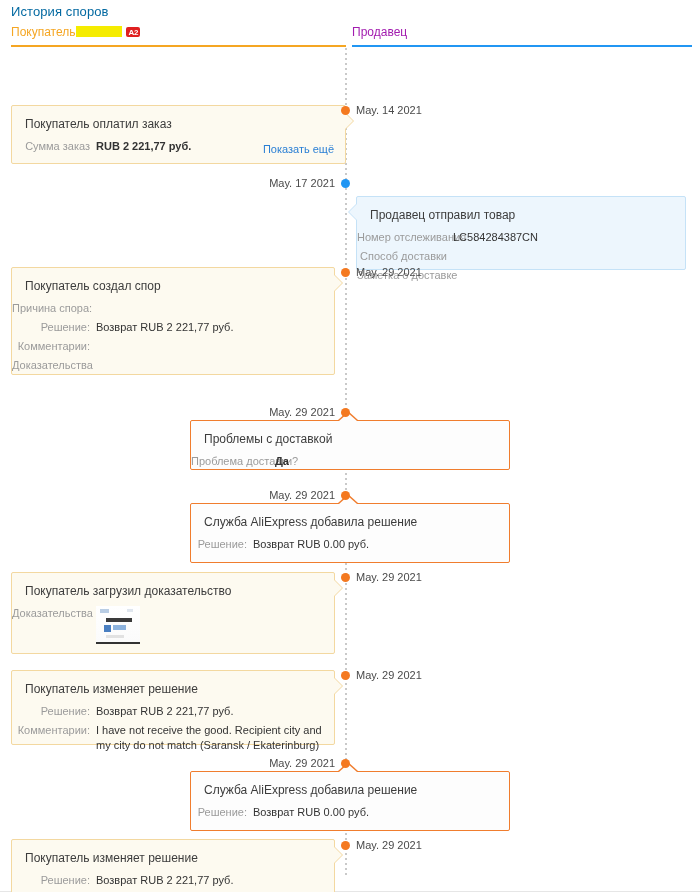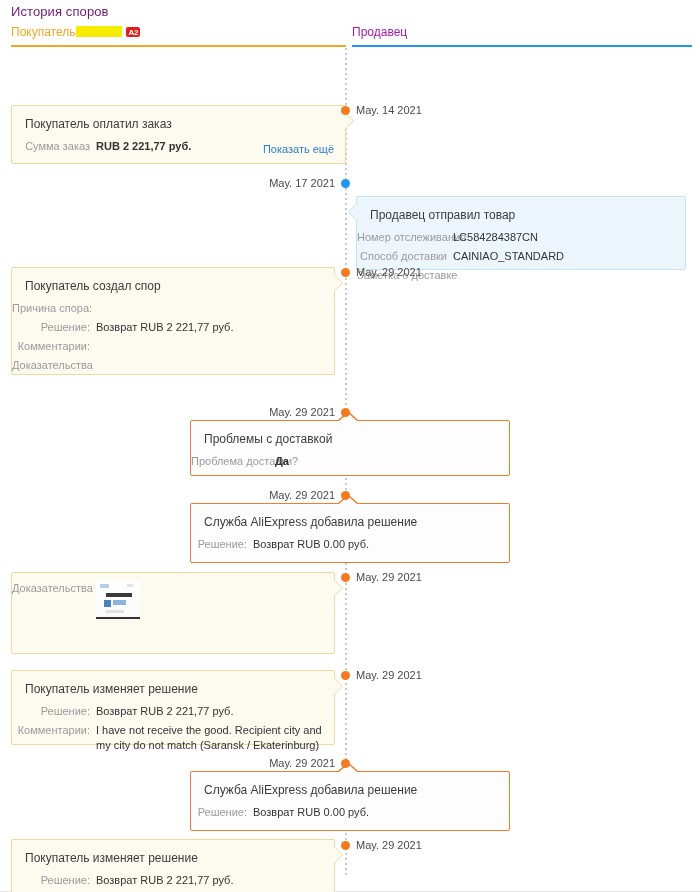--- a/index.html
+++ b/index.html
@@ -15,21 +15,21 @@
     position: relative;
     background: #ffffff;
     border-bottom: 1px solid #e6e6e6;
     padding: 0;
   }
 
   
   .hdr { position: relative; height: 48px; }
   .hdr-title {
     position: absolute; left: 11px; top: 4px;
-    font-size: 13px; color: #701a75; letter-spacing: .1px;
+    font-size: 13px; color: #0369a1; letter-spacing: .1px;
   }
   .hdr-cols { position: absolute; left: 0; top: 22px; width: 700px; height: 26px; }
   .col-buyer {
     position: absolute; left: 11px; top: 0; width: 335px;
     border-bottom: 2px solid #f5a623;
     height: 25px;
   }
   .col-seller {
     position: absolute; left: 352px; top: 0; width: 340px;
     border-bottom: 2px solid #2196f3;
@@ -250,21 +250,20 @@
       <div class="date left" style="top: 129px;">May. 17 2021</div>
       <div class="card seller" style="top: 148px; height: 74px; width: 330px;">
         <div class="card-title">Продавец отправил товар</div>
         <div class="fields">
           <div class="field">
             <div class="f-label" style="width: 96px;">Номер отслеживания</div>
             <div class="f-value">LC584284387CN</div>
           </div>
           <div class="field">
             <div class="f-label" style="width: 96px;">Способ доставки</div>
-            <div class="f-value">CAINIAO_STANDARD</div>
           </div>
           <div class="field">
             <div class="f-label" style="width: 96px;">Заметка о доставке</div>
             <div class="f-value"></div>
           </div>
         </div>
       </div>
       <div class="dot orange" style="top: 220px;"></div>
       <div class="date right" style="top: 218px;">May. 29 2021</div>
       <div class="card buyer" style="top: 219px; height: 108px; width: 324px;">
@@ -281,21 +280,21 @@
             <div class="f-label" style="width: 84px;">Комментарии:</div>
           </div>
           <div class="field">
             <div class="f-label" style="width: 84px;">Доказательства</div>
             <div class="f-value"></div>
           </div>
         </div>
       </div>
       <div class="dot orange" style="top: 360px;"></div>
       <div class="date center-left" style="top: 358px;">May. 29 2021</div>
-      <div class="card platform" style="top: 372px; height: 56px;">
+      <div class="card platform" style="top: 372px; height: 50px;">
         <div class="card-title">Проблемы с доставкой</div>
         <div class="fields">
           <div class="field">
             <div class="f-label" style="width: 84px;">Проблема доставки?</div>
             <div class="f-value bold">Да</div>
           </div>
         </div>
       </div>
       <div class="dot orange" style="top: 443px;"></div>
       <div class="date center-left" style="top: 441px;">May. 29 2021</div>
@@ -304,20 +303,21 @@
         <div class="fields">
           <div class="field">
             <div class="f-label" style="width: 62px;">Решение:</div>
             <div class="f-value">Возврат RUB 0.00 руб.</div>
           </div>
         </div>
       </div>
       <div class="dot orange" style="top: 525px;"></div>
       <div class="date right" style="top: 523px;">May. 29 2021</div>
       <div class="card buyer" style="top: 524px; height: 82px; width: 324px;">
+        <div class="card-title">Покупатель загрузил доказательство</div>
         <div class="fields">
           <div class="field">
             <div class="f-label" style="width: 84px;">Доказательства</div>
             <div class="f-value"><span class="thumb"><i class="b1"></i><i class="b2"></i><i class="b3"></i><i class="b4"></i><i class="b5"></i><i class="b6"></i></span></div>
           </div>
         </div>
       </div>
       <div class="dot orange" style="top: 623px;"></div>
       <div class="date right" style="top: 621px;">May. 29 2021</div>
       <div class="card buyer" style="top: 622px; height: 75px; width: 324px;">

